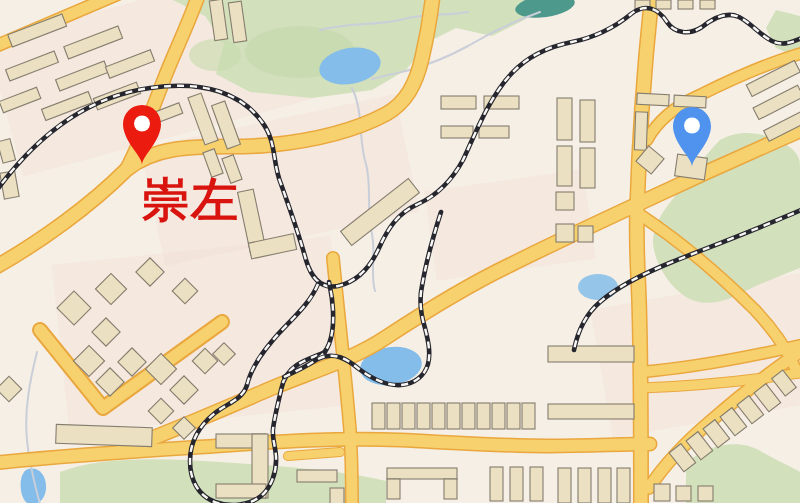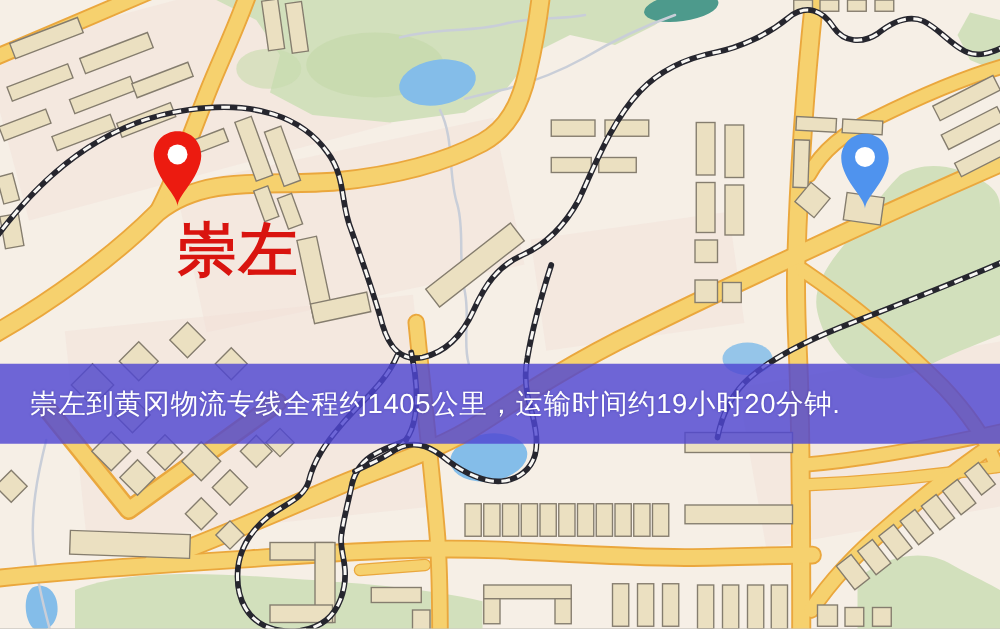--- a/index.html
+++ b/index.html
@@ -244,23 +244,20 @@
         <use href="#rw2" class="rail-w"></use>
       <use href="#rw2b" class="rail-b"></use>
         <use href="#rw2b" class="rail-w"></use>
       <use href="#rw2c" class="rail-b"></use>
         <use href="#rw2c" class="rail-w"></use>
       <use href="#rw3" class="rail-b"></use>
         <use href="#rw3" class="rail-w"></use>
     </g>
   </svg>
 
-  <div class="banner">
-    <span class="banner-text">崇左到黄冈物流专线全程约1405公里，运输时间约19小时20分钟.</span>
-  </div>
 
   <svg class="pin origin" viewBox="0 0 44 64">
     <path class="pin-body" fill="#ec1b10" d="M22,2 C11,2 3,10.6 3,21.5 C3,30 9,40 14.5,47.5 C18.5,53 22,58 22,62 C22,58 25.5,53 29.5,47.5 C35,40 41,30 41,21.5 C41,10.6 33,2 22,2 Z"></path>
     <circle cx="22" cy="20.5" r="8" fill="#ffffff"></circle>
   </svg>
 
   <svg class="pin dest" viewBox="0 0 44 64">
     <path class="pin-body" fill="#4f93ee" d="M22,2 C11,2 3,10.6 3,21.5 C3,30 9,40 14.5,47.5 C18.5,53 22,58 22,62 C22,58 25.5,53 29.5,47.5 C35,40 41,30 41,21.5 C41,10.6 33,2 22,2 Z"></path>
     <circle cx="22" cy="20.5" r="8" fill="#ffffff"></circle>
   </svg>

